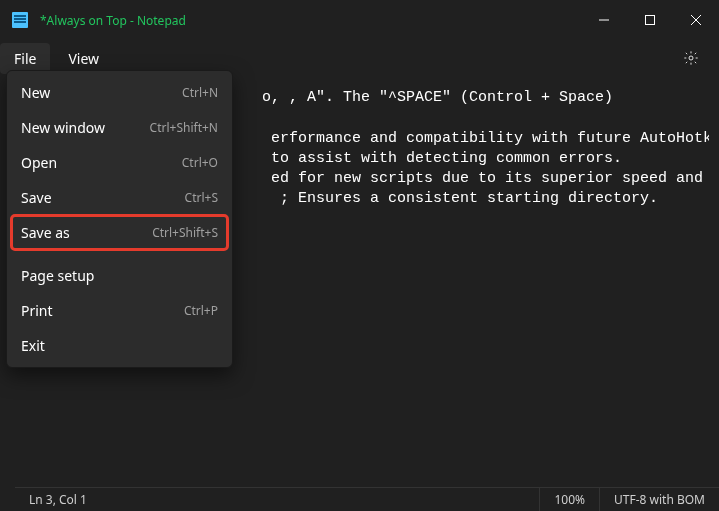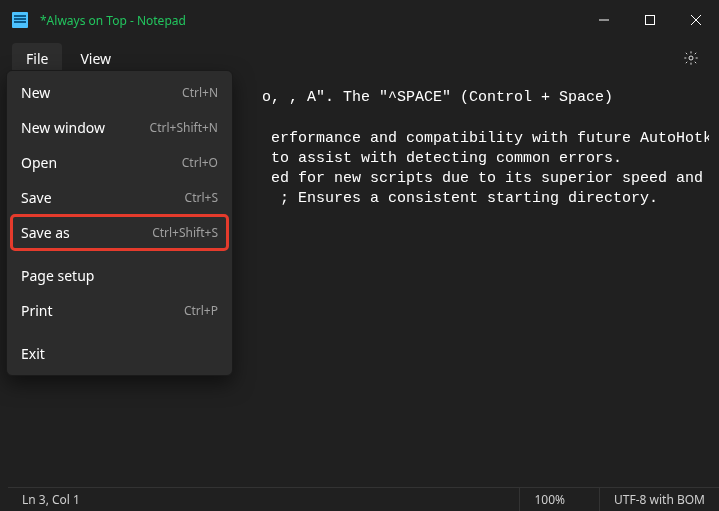--- a/index.html
+++ b/index.html
@@ -39,21 +39,21 @@
   .win-btn {
     width: 46px; height: 40px;
     display: flex; align-items: center; justify-content: center;
     color: #ffffff;
   }
   .win-btn svg { width: 10px; height: 10px; stroke: #ffffff; stroke-width: 1; fill: none; }
   .menubar {
     height: 36px;
     display: flex;
     align-items: center;
-    padding-left: 12px;
+    padding-left: 0;
   }
   .menu-item {
     padding: 6px 14px;
     font-size: 14px;
     border-radius: 4px;
     margin-right: 4px;
   }
   .menu-item.active { background: #2d2d2d; }
   .gear {
     margin-left: auto;
@@ -91,29 +91,28 @@
     font-size: 14px;
     border-radius: 4px;
   }
   .dd-item .shortcut { color: #a0a0a0; font-size: 12px; }
   .dd-item.highlight {
     outline: 3px solid #e53b2c;
     outline-offset: -2px;
   }
   .statusbar {
     position: absolute;
-    left: 8px; right: 0; bottom: 0;
+    left: 15px; right: 0; bottom: 0;
     height: 24px;
     background: #202020;
     border-top: 1px solid #333;
     display: flex;
     align-items: center;
     font-size: 12px;
     color: #cfcfcf;
-    gap: 20px;
   }
   .sb-cell {
     padding: 0 14px;
     border-left: 1px solid #333;
     height: 100%;
     display: flex;
     align-items: center;
   }
   .sb-cell.first { border-left: none; flex:0 0 auto; }
   .sb-spacer { flex: 1; }
@@ -180,21 +179,21 @@
       <span class="shortcut">Ctrl+S</span>
     </div>
     <div class="dd-item highlight" style="margin-bottom: 8px;">
       <span>Save as</span>
       <span class="shortcut">Ctrl+Shift+S</span>
     </div>
     <div class="dd-item">
       <span>Page setup</span>
       <span class="shortcut"></span>
     </div>
-    <div class="dd-item" style="margin-bottom: 8px;">
+    <div class="dd-item" style="">
       <span>Print</span>
       <span class="shortcut">Ctrl+P</span>
     </div>
     <div class="dd-item">
       <span>Exit</span>
       <span class="shortcut"></span>
     </div>
   </div>
 
 <div class="statusbar">

